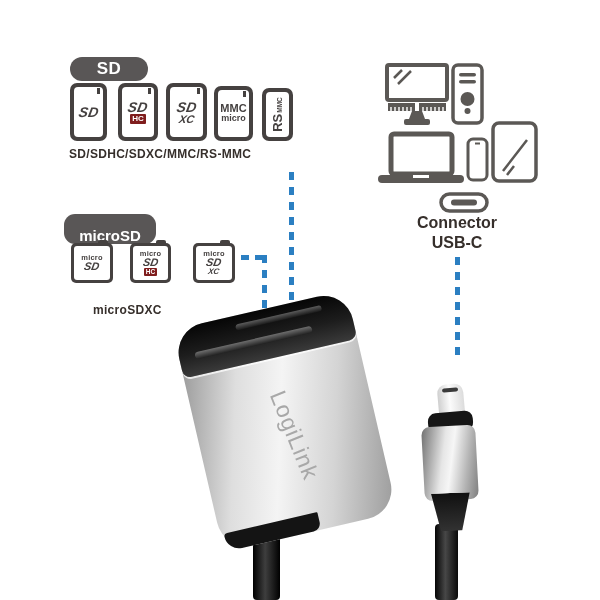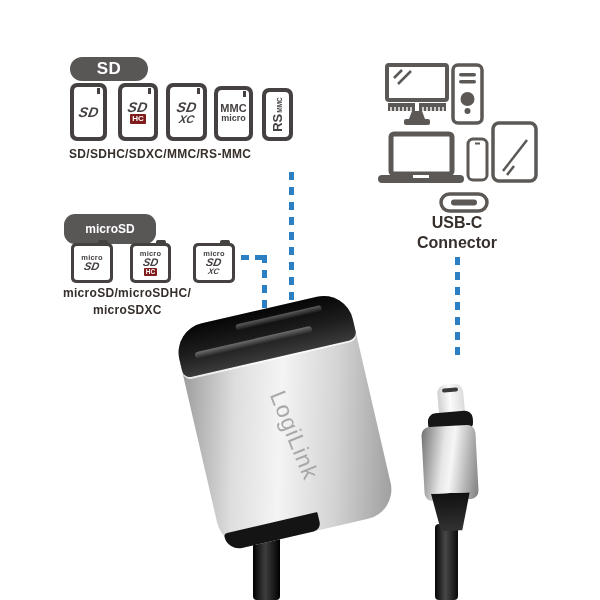--- a/index.html
+++ b/index.html
@@ -4,21 +4,21 @@
 <style>
   html,body{margin:0;padding:0;}
   body{font-family:"Liberation Sans",sans-serif;background:#fff;}
   #canvas{position:relative;width:600px;height:600px;background:#ffffff;overflow:hidden;}
   .abs{position:absolute;}
 
   
   .badge{position:absolute;background:#595656;color:#fff;font-weight:bold;
          display:flex;align-items:center;justify-content:center;border-radius:12px;}
   .badge.sd{left:70px;top:57px;width:78px;height:24px;font-size:17px;letter-spacing:.5px;}
-  .badge.micro{left:64px;top:214px;width:92px;height:30px;font-size:12px;border-radius:11px;}
+  .badge.micro{left:64px;top:214px;width:92px;height:30px;font-size:15px;border-radius:11px;align-items:flex-end;}
 
   
   .card{position:absolute;background:#454140;border-radius:7px;padding:4px;box-sizing:border-box;}
   .card-inner{position:relative;width:100%;height:100%;background:#fff;border-radius:4px;
               display:flex;flex-direction:column;align-items:center;justify-content:center;overflow:hidden;}
   .card-tab{position:absolute;top:1px;right:3px;width:3px;height:6px;background:#454140;}
   .logo-sd{font-style:italic;font-weight:bold;color:#454140;transform:skewX(-10deg);line-height:1;}
   .chip{display:inline-block;background:#7f1d1d;color:#fff;font-weight:bold;border-radius:1px;padding:0 2px;line-height:1.2;}
   .chip:empty{display:none;}
   .sub-xc{font-style:italic;font-weight:bold;color:#454140;transform:skewX(-10deg);line-height:1;}
@@ -162,21 +162,20 @@
 
   <div class="card microcard" style="left:193px;width:42px;">
     <span class="micro-bump"></span>
     <div class="card-inner">
       <span class="micro-top">micro</span>
       <span class="logo-sd">SD</span>
       <span class="sub-xc" style="font-size:8px;">XC</span>
     </div>
   </div>
 
-  <div class="caption" style="left:63px;top:286px;">microSD/microSDHC/</div>
   <div class="caption" style="left:63px;top:303px;margin-left:30px;">microSDXC</div>
 
   <div class="dash-v" style="left:289px;top:172px;height:144px;"></div>
   <div class="dash-h" style="left:241px;top:255px;width:26px;"></div>
   <div class="dash-v" style="left:262px;top:255px;height:54px;"></div>
   <div class="dash-v" style="left:455px;top:257px;height:104px;"></div>
 
   <svg class="abs" style="left:385px;top:63px;" width="64" height="62" viewBox="0 0 64 62">
     <rect x="2" y="2" width="60" height="35" rx="2" fill="none" stroke="#5b5855" stroke-width="4"></rect>
     <path d="M9 15 L17 7 M13 21 L26 8" stroke="#5b5855" stroke-width="2.5" fill="none"></path>
@@ -210,22 +209,22 @@
     <rect x="2" y="2" width="43" height="58" rx="6" fill="none" stroke="#5b5855" stroke-width="3.5"></rect>
     <path d="M12 50 L36 19 M16 54 L23 45" stroke="#5b5855" stroke-width="2.5" fill="none"></path>
   </svg>
 
   <svg class="abs" style="left:439px;top:192px;" width="50" height="21" viewBox="0 0 50 21">
     <rect x="2" y="2" width="46" height="17" rx="8.5" fill="none" stroke="#5b5855" stroke-width="3.5"></rect>
     <rect x="12" y="7.5" width="26" height="6" rx="3" fill="#5b5855"></rect>
   </svg>
 
   <div class="usbc-label">
+    <div>Connector</div>
     <div>USB-C</div>
-    <div>Connector</div>
   </div>
 
   <div class="reader-cable"></div>
   <div class="reader">
     <div class="reader-band">
       <span class="slot-short"></span>
       <span class="slot-long"></span>
     </div>
     <div class="reader-brand">LogiLink</div>
     <div class="reader-bottom"></div>

